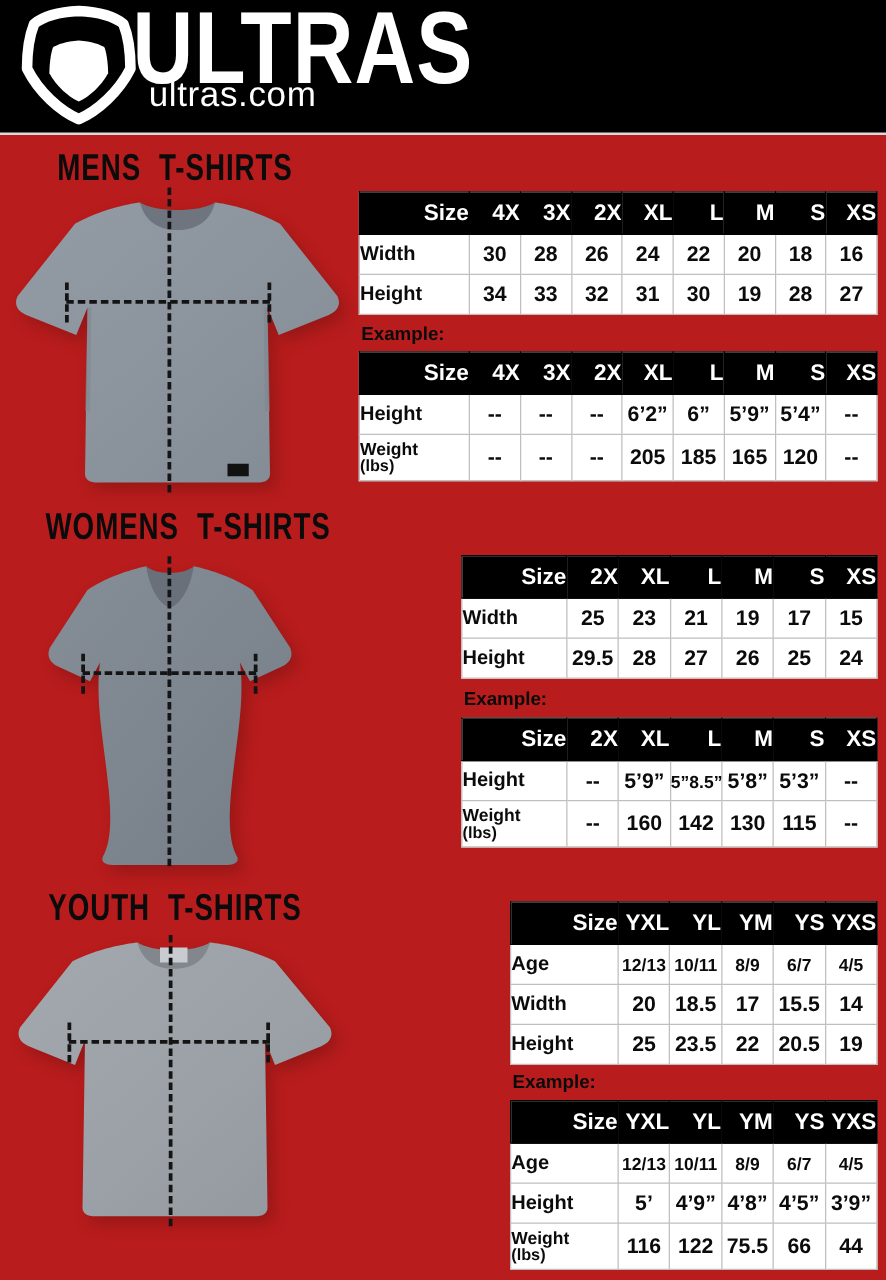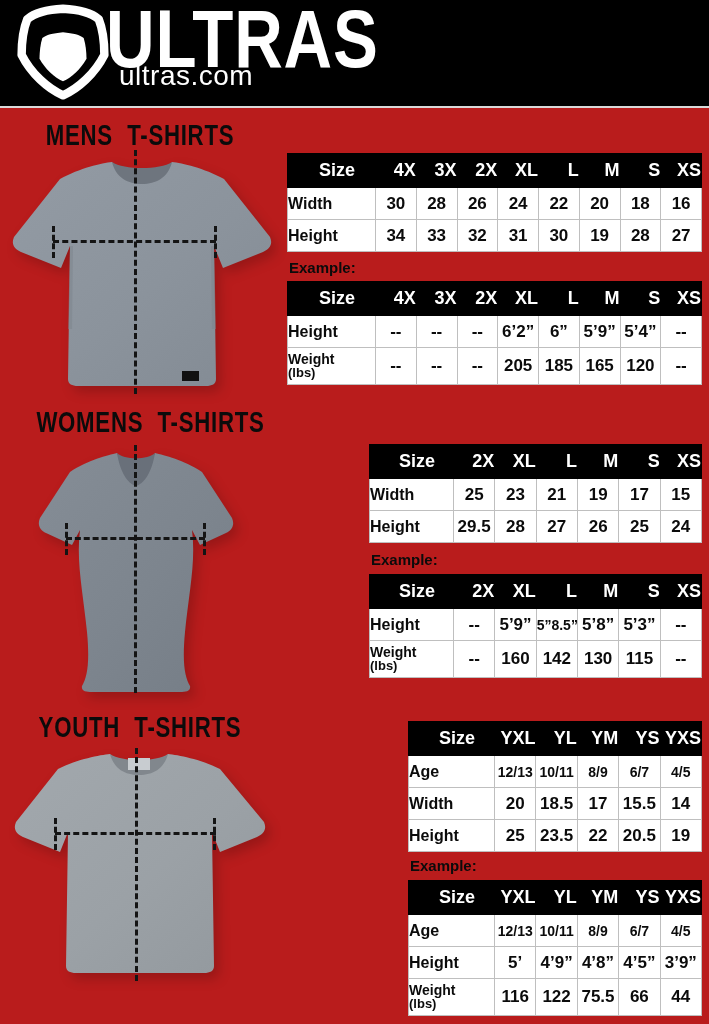--- a/index.html
+++ b/index.html
@@ -45,21 +45,21 @@
 
   .example-label{position:absolute;font-weight:bold;font-size:15px;color:#0b0b0b;}
   #mens-example-label{left:289px;top:259px;}
   #womens-example-label{left:371px;top:551px;}
   #youth-example-label{left:410px;top:857px;}
 
   table.size-table{border-collapse:collapse;table-layout:fixed;width:100%;background:#fff;}
   table.size-table th,table.size-table td{border:1px solid #bfbfbf;padding:0;}
   table.size-table thead th{background:#000;color:#fff;border-color:#000;
         font-size:18px;font-weight:bold;height:33px;text-align:right;vertical-align:middle;}
-  table.size-table thead th.corner{text-align:center;padding-left:11px;}
+  table.size-table thead th.corner{text-align:right;padding-left:11px;}
   table.size-table tbody tr{height:32px;}
   table.size-table tbody tr.tall{height:37px;}
   th.rlabel{text-align:left;padding-left:10px;font-size:16px;font-weight:bold;
             color:#0b0b0b;vertical-align:middle;}
   th.rlabel .sub{font-size:13px;margin-top:-2px;}
   th.rlabel.two-line div{line-height:1.1;}
   th.rlabel.two-line{font-size:14px;}
   td.val{text-align:center;font-size:17px;font-weight:bold;color:#0b0b0b;vertical-align:middle;}
   td.val.sm{font-size:14px;}
 </style>

